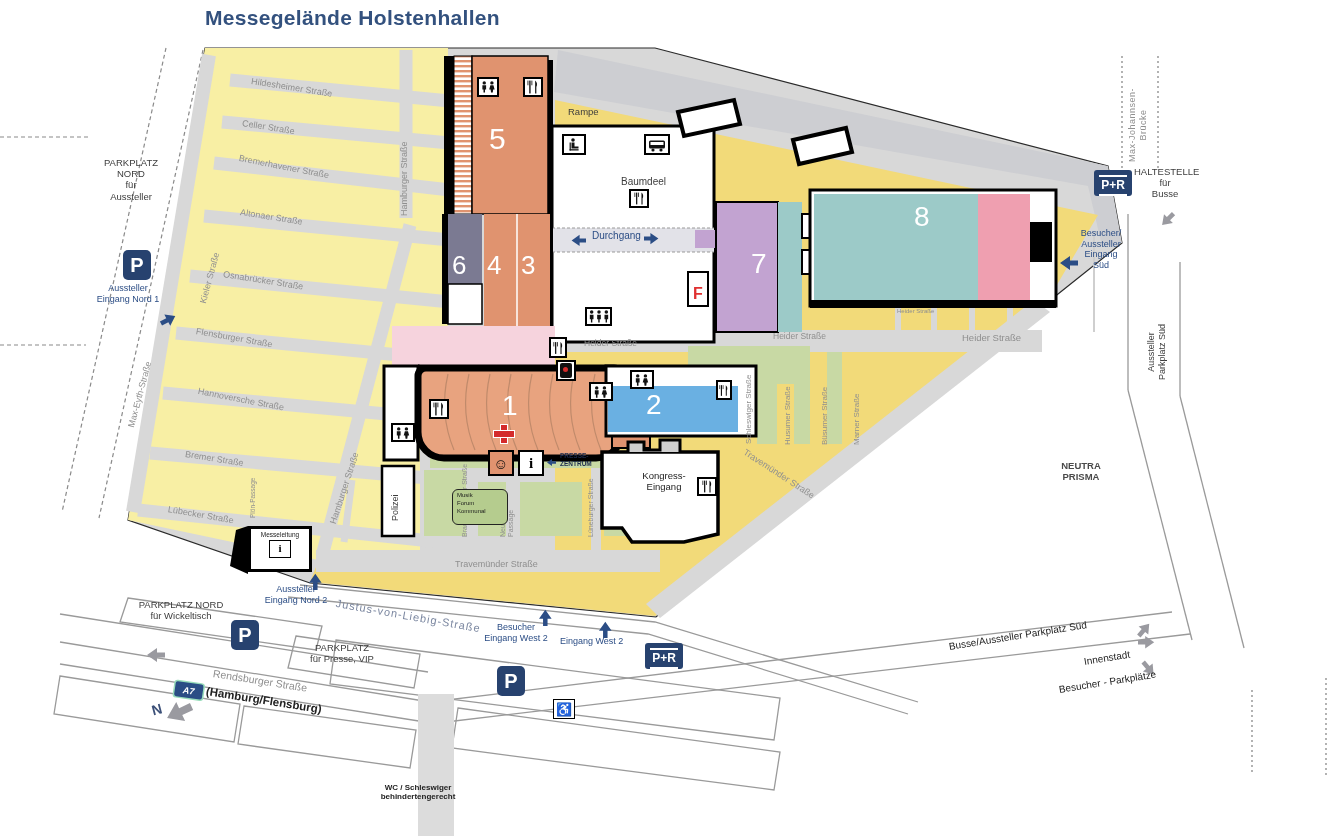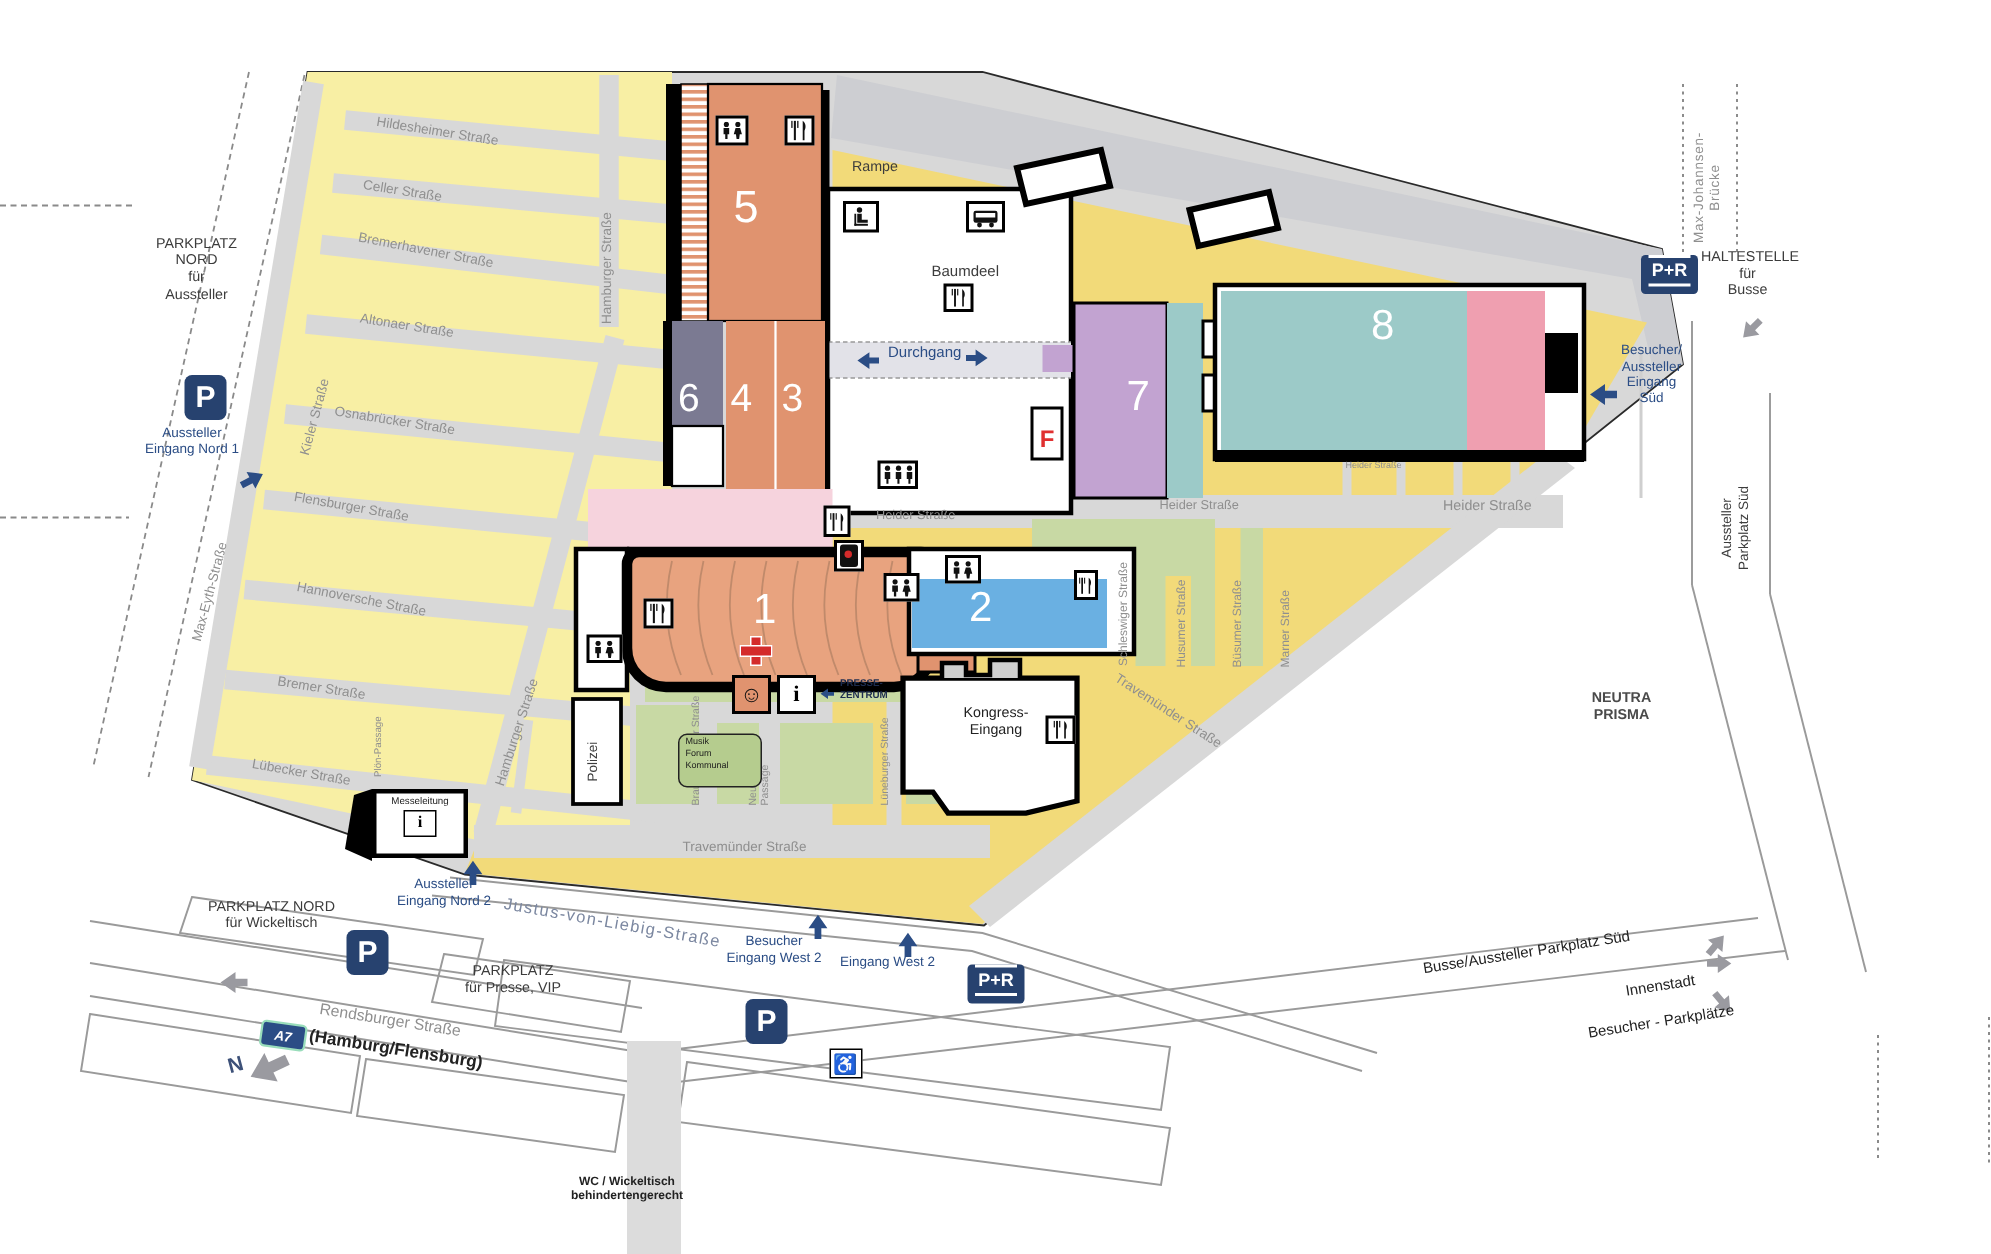--- a/index.html
+++ b/index.html
@@ -13,21 +13,21 @@
   .dk{color:#222;}
   .b{color:#2b4d85;font-weight:400;text-align:center;}
   .c{text-align:center;}
   .bold{font-weight:700;}
   .title{position:absolute;left:205px;top:6px;font-size:21px;font-weight:700;color:#33517e;
          letter-spacing:.3px;}
   .hall{position:absolute;color:#fff;font-weight:400;}
   .psign{position:absolute;width:28px;height:30px;background:#27426f;color:#fff;border-radius:5px;
          font-weight:700;font-size:20px;display:flex;align-items:center;justify-content:center;}
   .prsign{position:absolute;width:38px;height:26px;background:#27426f;border-radius:3px;
-          display:flex;align-items:flex-start;justify-content:center;}
+          display:flex;align-items:flex-end;justify-content:center;}
   .prsign span{color:#fff;font-weight:700;font-size:12px;border-top:2px solid #fff;
                border-bottom:2px solid #fff;padding:0 2px;line-height:1.4;}
   .a7sign{position:absolute;width:28px;height:15px;background:#2b4d85;color:#fff;font-size:9px;
           font-weight:700;font-style:italic;display:flex;align-items:center;justify-content:center;
           border-radius:2px;box-shadow:0 0 0 1.5px #9db;outline:none;transform-origin:0 0;}
   .iconbox{position:absolute;background:#fff;border:2px solid #000;box-sizing:border-box;
            display:flex;align-items:center;justify-content:center;}
   .smiley{position:absolute;width:26px;height:26px;background:#e0936f;border:2px solid #000;
           box-sizing:border-box;color:#111;font-size:15px;display:flex;align-items:center;
           justify-content:center;}
@@ -278,20 +278,21 @@
       <use href="#arr" transform="translate(165,662) rotate(180)"></use>
       <use href="#arr" transform="translate(196,716) rotate(155) scale(1.5)"></use>
       <use href="#arr" transform="translate(1178,218) rotate(135) scale(0.9)"></use>
       <use href="#arr" transform="translate(1138,636) scale(0.9)"></use>
       <use href="#arr" transform="translate(1134,632) rotate(-50) scale(0.9)"></use>
       <use href="#arr" transform="translate(1148,658) rotate(50) scale(0.9)"></use>
     </g>
   </g>
 </svg>
 
+<div class="title">Messegelände Holstenhallen</div>
 
 <div class="lbl" style="left:252px;top:76px;transform:rotate(9deg)">Hildesheimer Straße</div>
 <div class="lbl" style="left:243px;top:118px;transform:rotate(9deg)">Celler Straße</div>
 <div class="lbl" style="left:240px;top:153px;transform:rotate(11deg)">Bremerhavener Straße</div>
 <div class="lbl" style="left:241px;top:207px;transform:rotate(9deg)">Altonaer Straße</div>
 <div class="lbl" style="left:224px;top:269px;transform:rotate(9deg)">Osnabrücker Straße</div>
 <div class="lbl" style="left:197px;top:326px;transform:rotate(10deg)">Flensburger Straße</div>
 <div class="lbl" style="left:199px;top:386px;transform:rotate(11deg)">Hannoversche Straße</div>
 <div class="lbl" style="left:186px;top:449px;transform:rotate(9deg)">Bremer Straße</div>
 <div class="lbl" style="left:169px;top:504px;transform:rotate(10deg)">Lübecker Straße</div>
@@ -387,21 +388,21 @@
 <div class="lbl" style="left:214px;top:667px;font-size:10.5px;transform:rotate(9deg)">Rendsburger Straße</div>
 <div class="a7sign" style="left:176px;top:681px;transform:rotate(8deg)">A7</div>
 <div class="lbl dk bold" style="left:207px;top:685px;font-size:11.5px;transform:rotate(9deg)">(Hamburg/Flensburg)</div>
 <div class="lbl bold" style="left:150px;top:703px;font-size:14px;color:#3d5179;transform:rotate(-15deg)">N</div>
 <div class="prsign" style="left:645px;top:643px">
       <span>P+R</span>
     </div>
 <div class="lbl dk" style="left:948px;top:641px;font-size:10px;transform:rotate(-9deg)">Busse/Aussteller Parkplatz Süd</div>
 <div class="lbl dk" style="left:1083px;top:656px;font-size:10px;transform:rotate(-9deg)">Innenstadt</div>
 <div class="lbl dk" style="left:1058px;top:684px;font-size:10px;transform:rotate(-9deg)">Besucher - Parkplätze</div>
-<div class="lbl dk pl c bold" style="left:356px;top:783px;width:124px;font-size:8px">WC / Wickeltisch
+<div class="lbl dk pl c bold" style="left:356px;top:783px;width:124px;font-size:8px">WC / Schleswiger
 behindertengerecht</div>
 
 <div class="iconbox" style="left:477px;top:77px;width:22px;height:20px">
       <svg width="17" height="12">
         <use href="#sym-wc"></use>
       </svg>
     </div>
 <div class="iconbox" style="left:523px;top:77px;width:20px;height:20px">
       <svg width="12" height="14">
         <use href="#sym-cutlery"></use>

